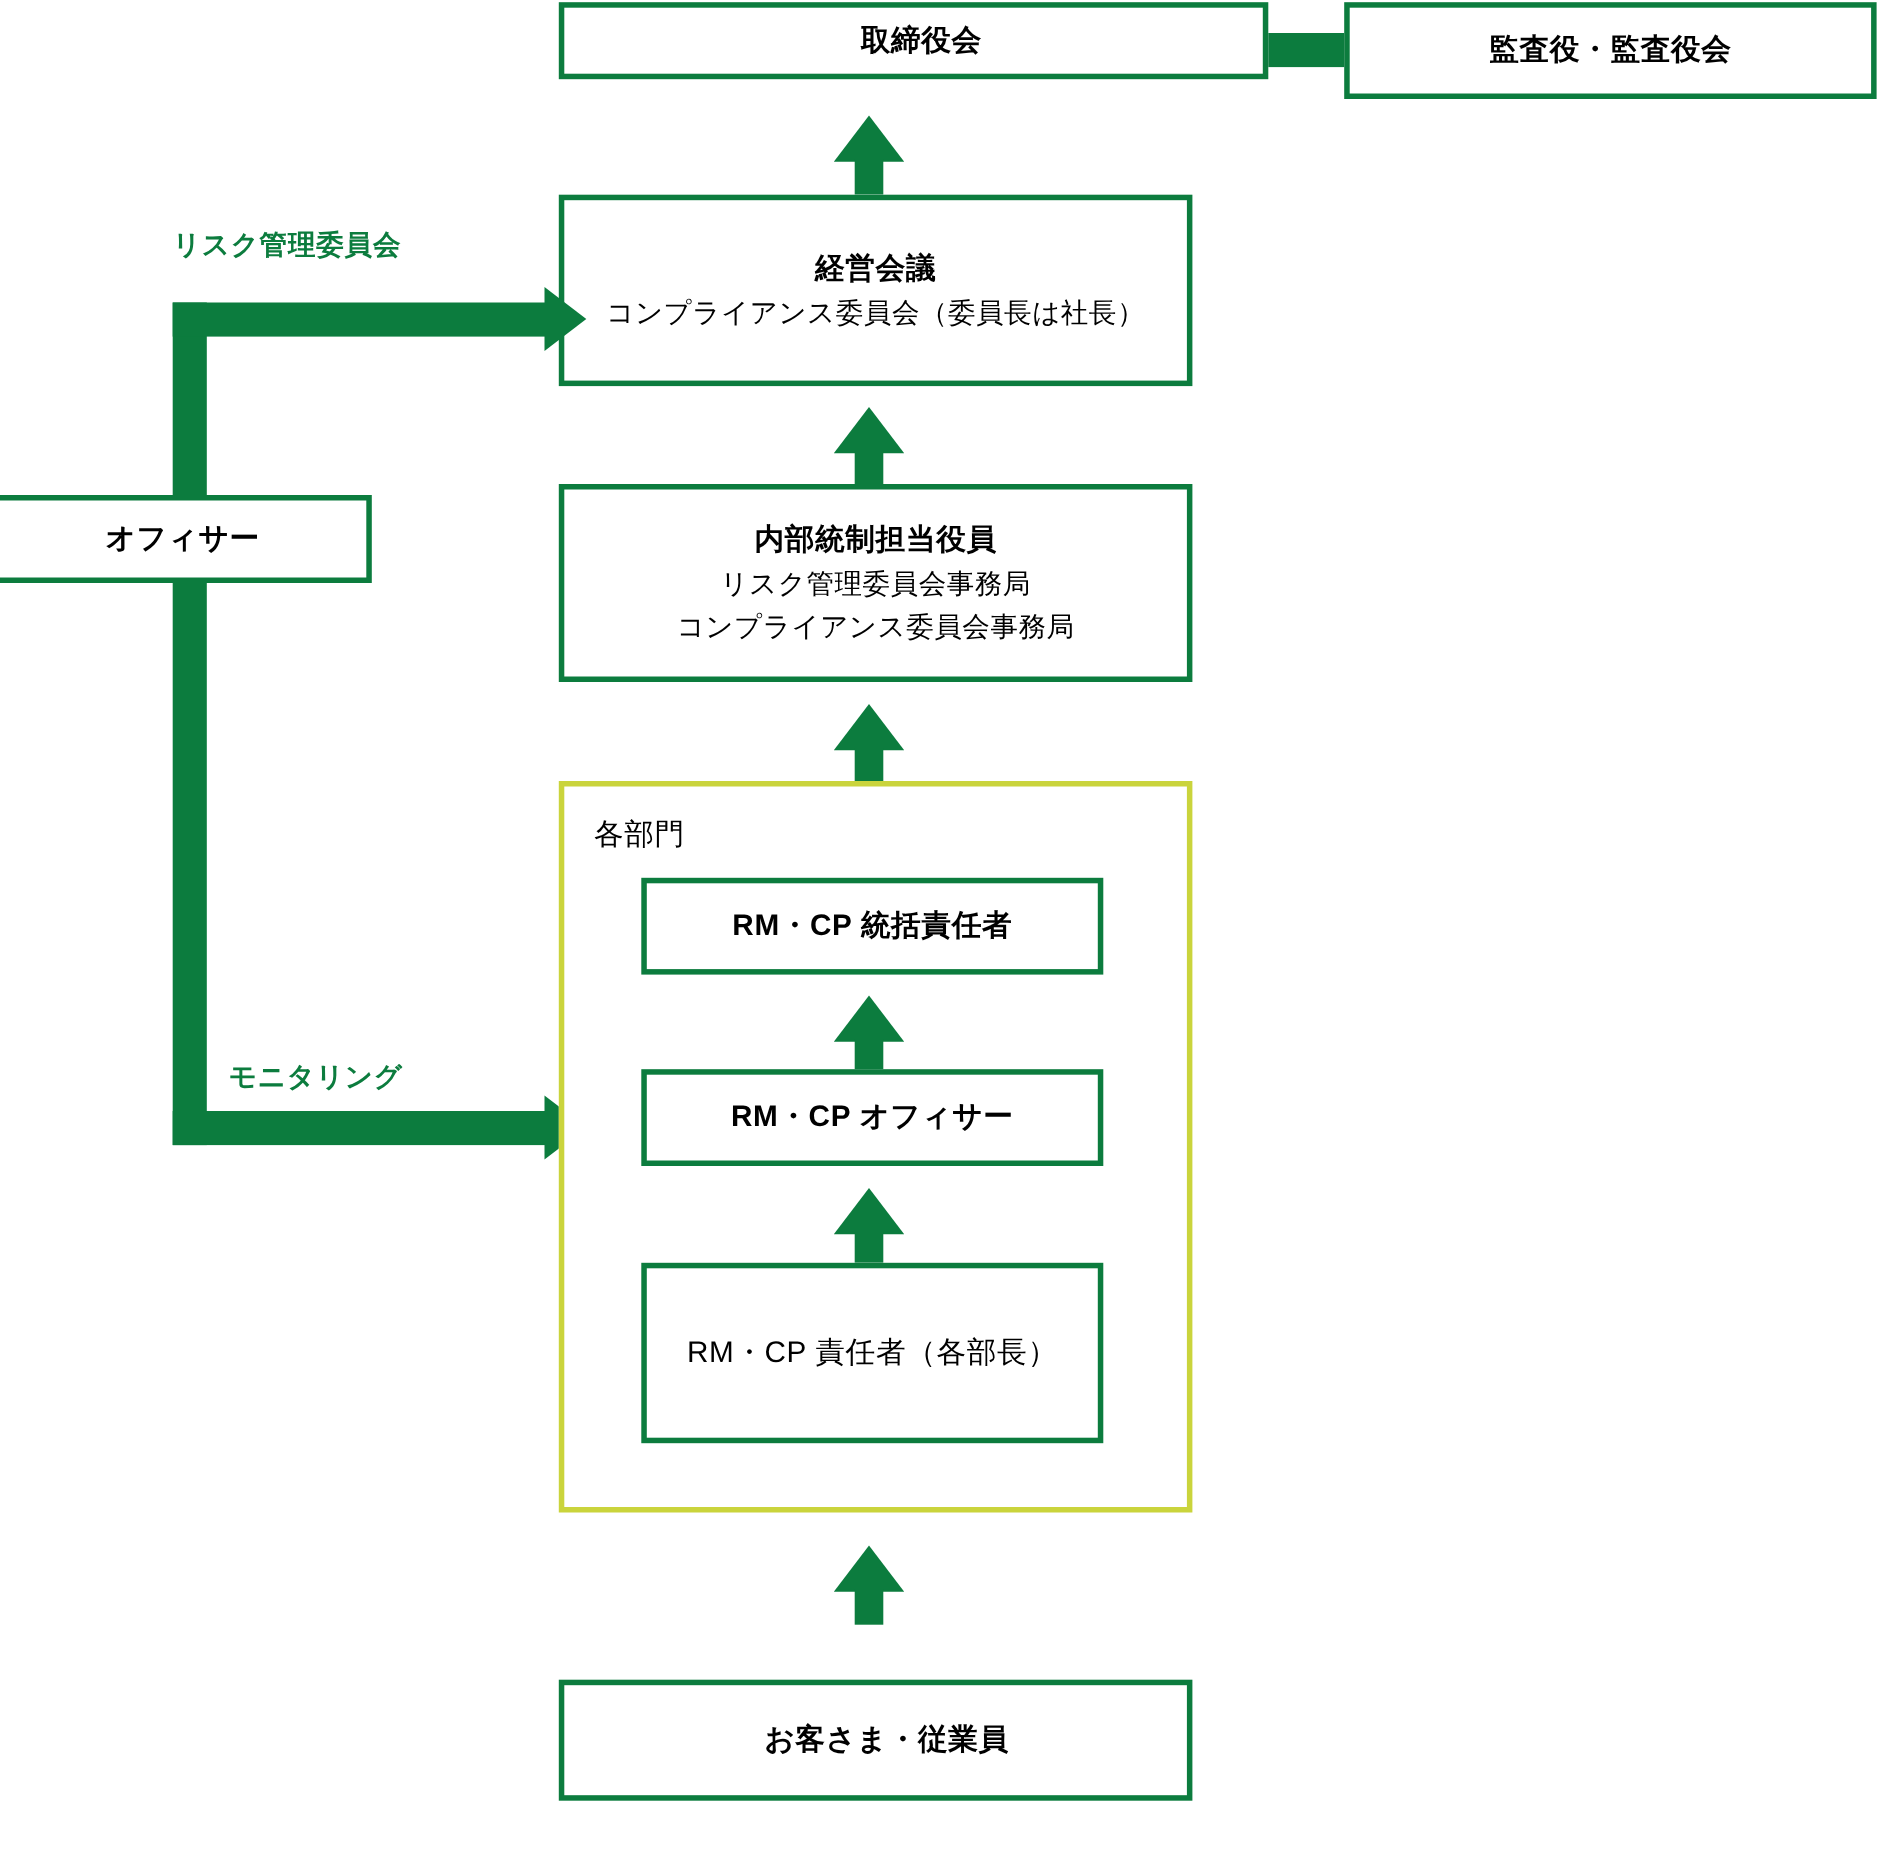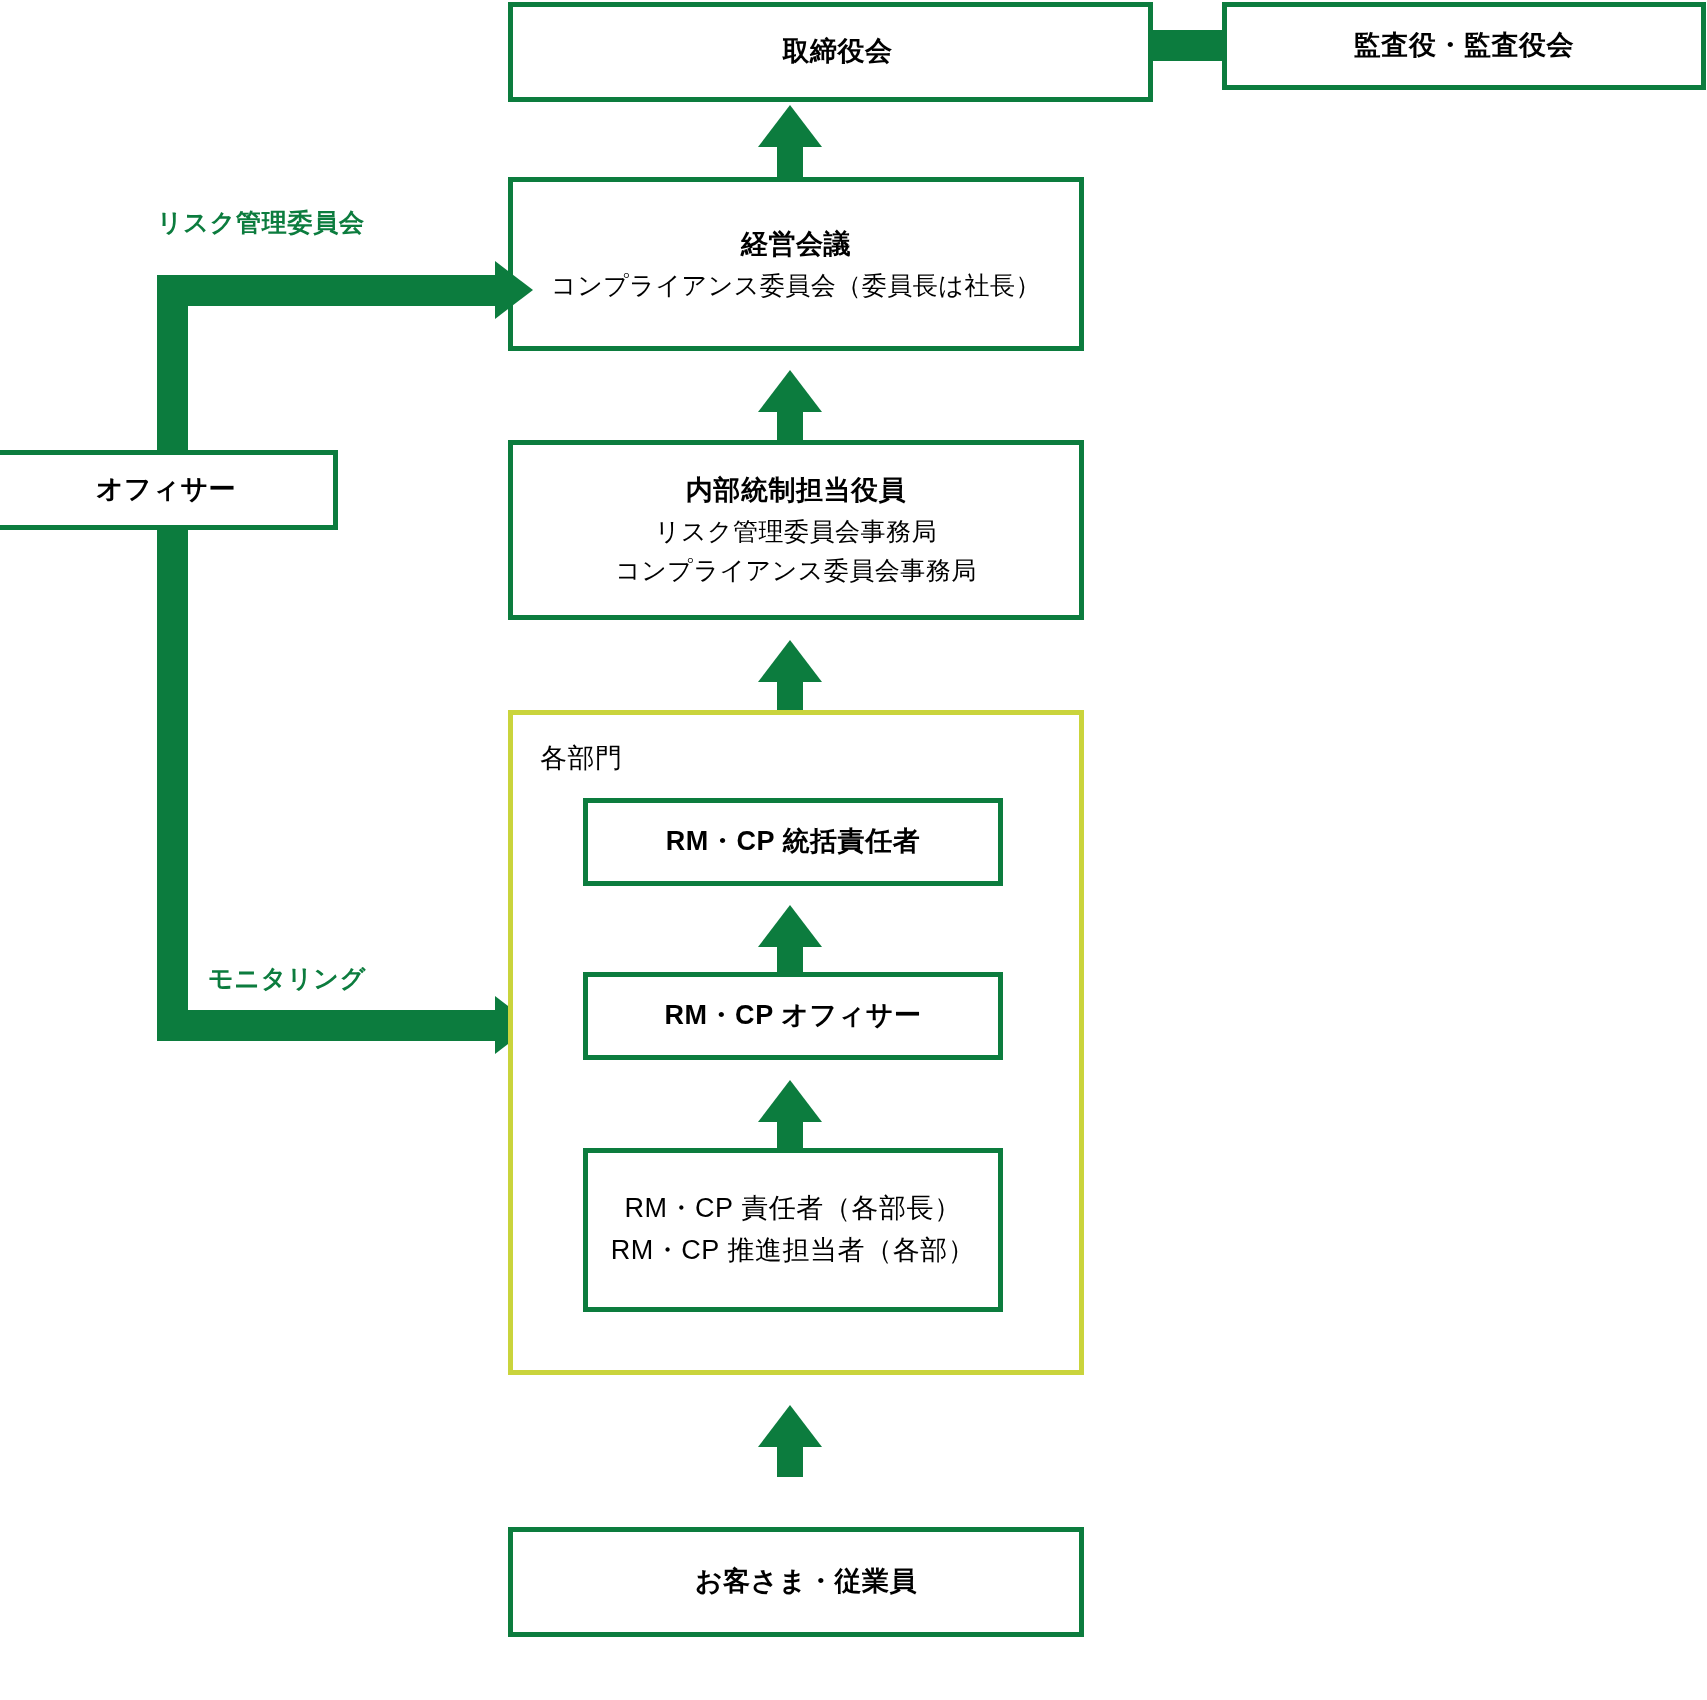--- a/index.html
+++ b/index.html
@@ -99,21 +99,21 @@
     font-size:25px;
     letter-spacing:.03em;
     white-space:nowrap;
   }
 </style>
 </head>
 <body>
 
 <div id="stage">
 
-  <div class="box" style="left:508px;top:2px;width:645px;height:100px;padding-left:14px;">
+  <div class="box" style="left:508px;top:2px;width:645px;height:70px;padding-left:14px;">
     <span class="ttl">取締役会</span>
   </div>
 
   <div class="bar" style="left:1153px;top:30px;width:70px;height:31px;"></div>
 
   <div class="box" style="left:1222px;top:2px;width:484px;height:88px;">
     <span class="ttl">監査役・監査役会</span>
   </div>
 
   <div class="uparrow" style="left:758px;top:105px;width:64px;height:72px;">
@@ -177,21 +177,20 @@
     <span class="ttl">RM・CP オフィサー</span>
   </div>
 
   <div class="uparrow" style="left:758px;top:1080px;width:64px;height:68px;">
     <div class="head"></div>
     <div class="stem" style="width:26px;height:28px;"></div>
   </div>
 
   <div class="box" style="left:583px;top:1148px;width:420px;height:164px;">
     <span class="sub" style="font-size:27px;">RM・CP 責任者（各部長）</span>
-    <span class="sub" style="font-size:27px;">RM・CP 推進担当者（各部）</span>
   </div>
 
   <div class="uparrow" style="left:758px;top:1405px;width:64px;height:72px;">
     <div class="head"></div>
     <div class="stem" style="width:26px;height:32px;"></div>
   </div>
 
   <div class="box" style="left:508px;top:1527px;width:576px;height:110px;padding-left:20px;">
     <span class="ttl">お客さま・従業員</span>
   </div>

